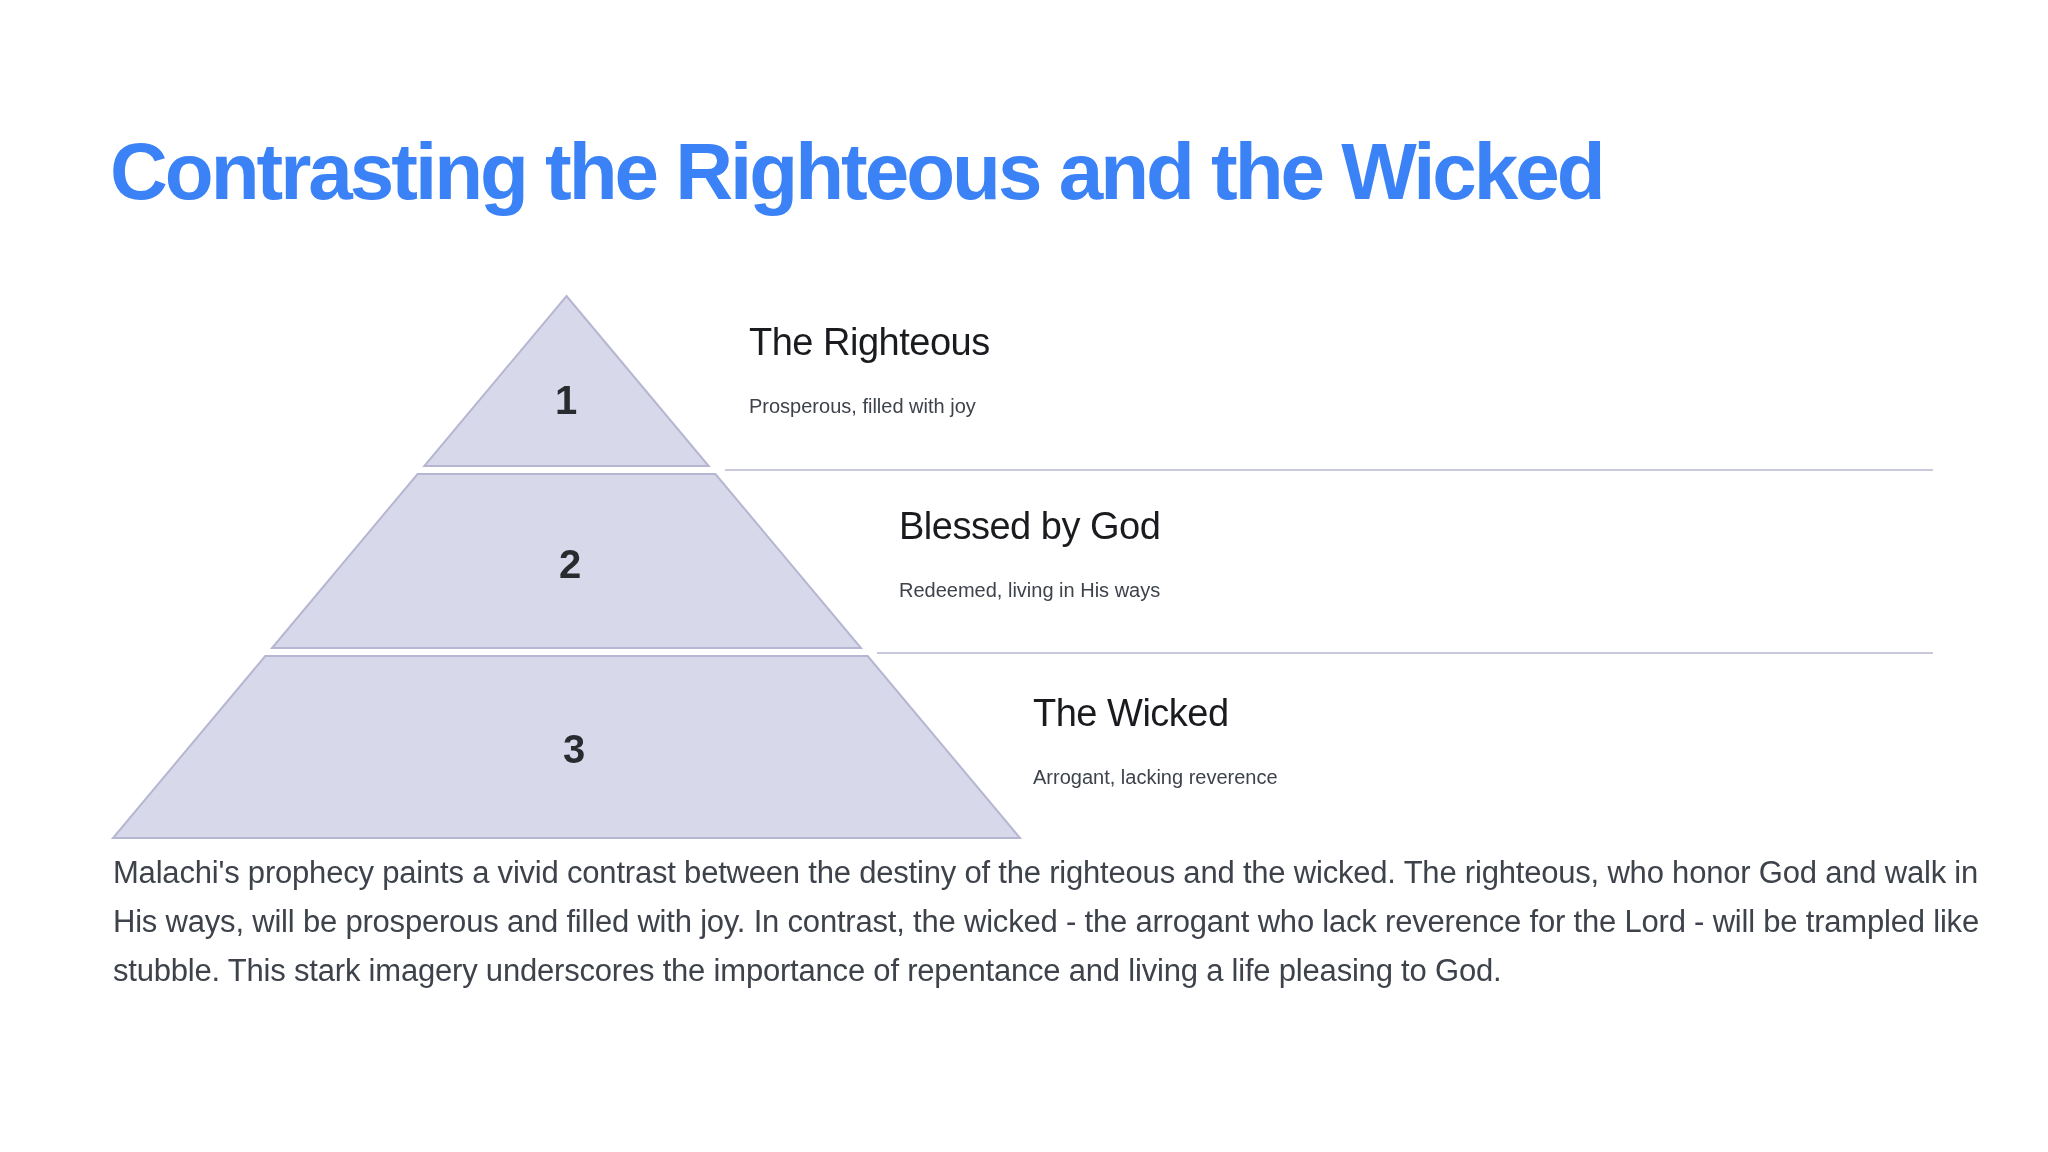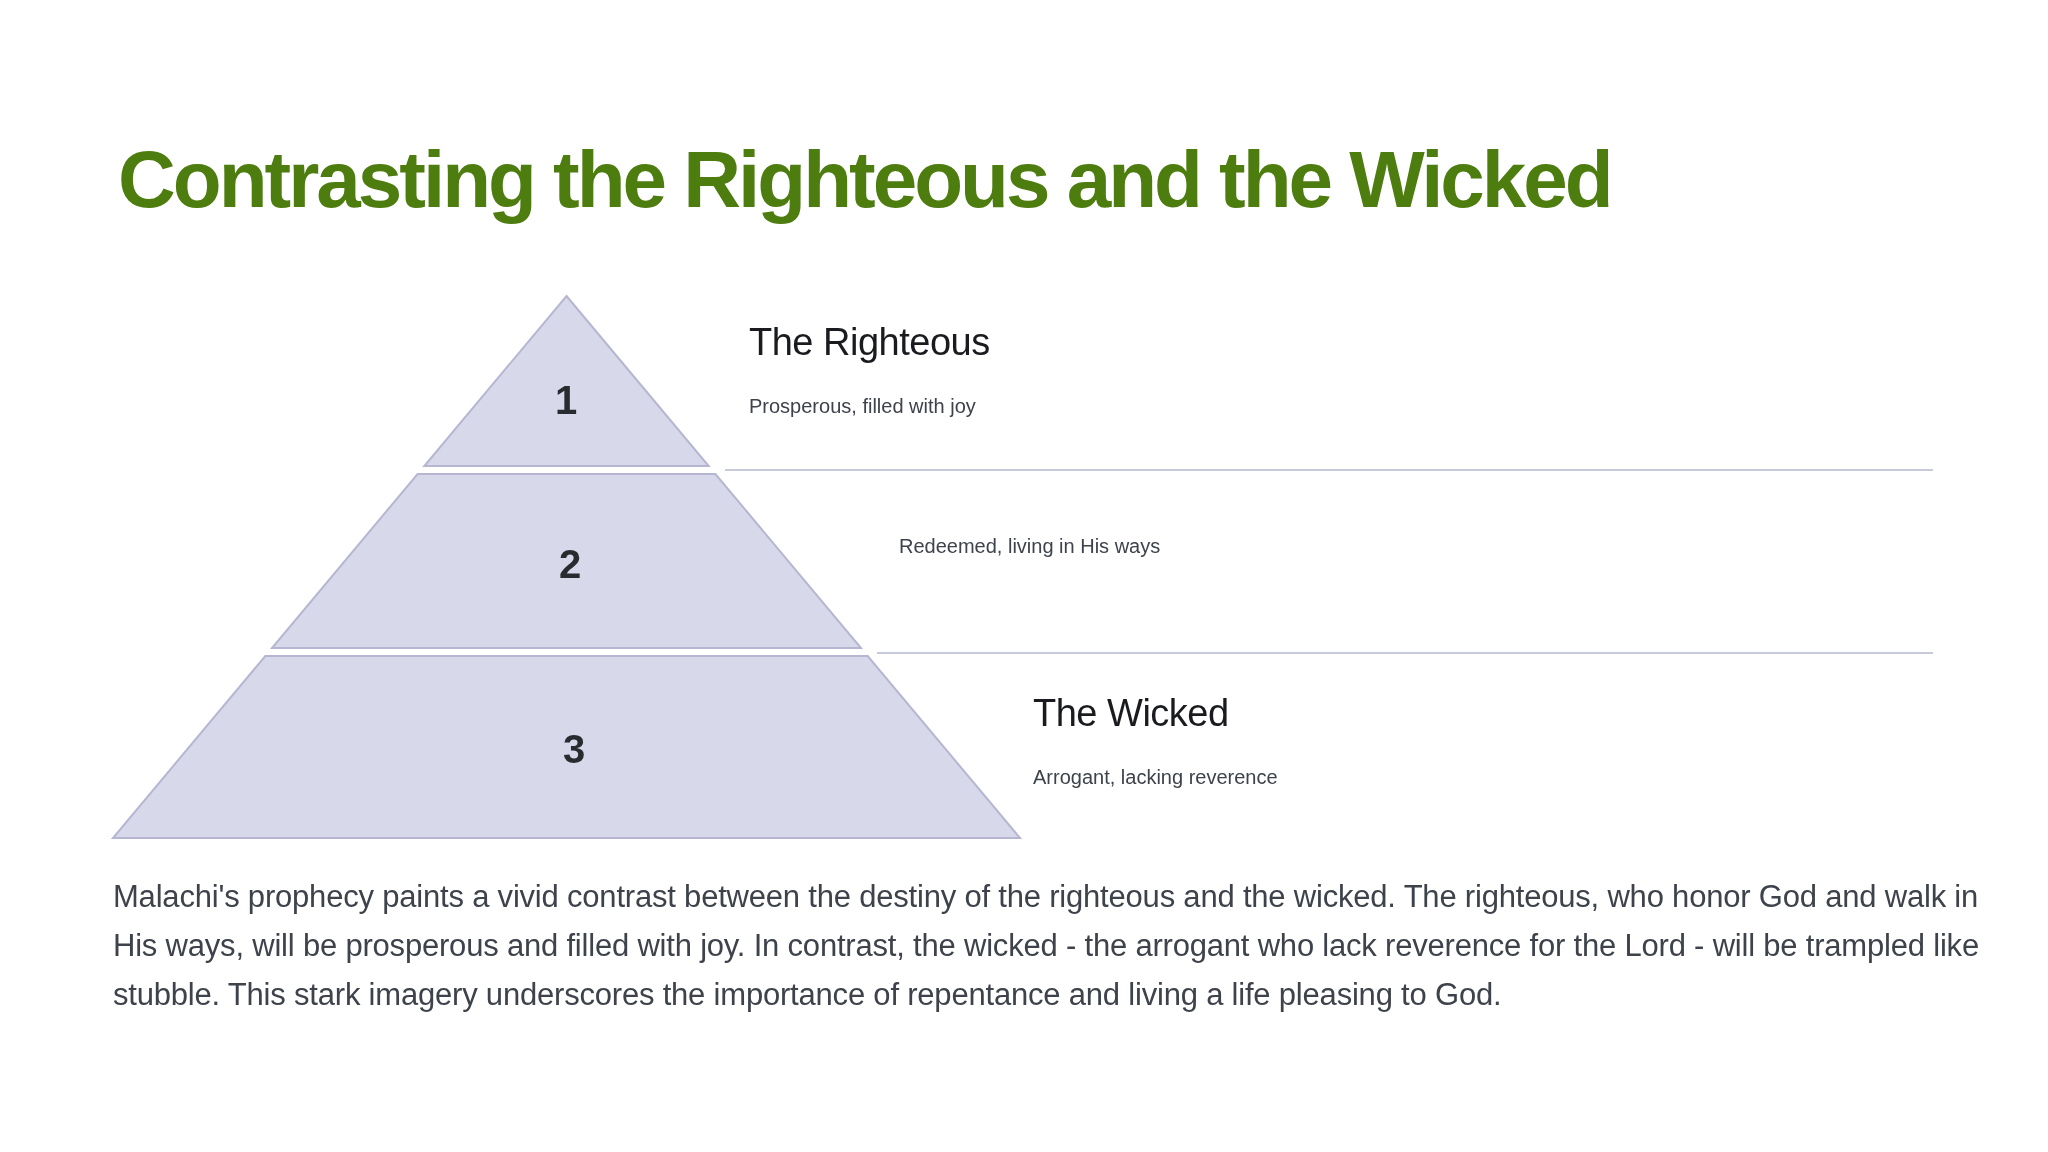--- a/index.html
+++ b/index.html
@@ -12,26 +12,26 @@
     width: 2048px;
     height: 1152px;
     background: #ffffff;
     overflow: hidden;
     font-family: "Liberation Sans", sans-serif;
   }
   .title {
     position: absolute;
     left: 110px;
     top: 124px;
-    margin: 8px;
+    margin: 0;
     font-size: 80px;
     font-weight: 800;
     letter-spacing: -3px;
     line-height: 1.2;
-    color: #4d7c0f;
+    color: #3b82f6;
     white-space: nowrap;
   }
   .pyramid-svg {
     position: absolute;
     left: 0;
     top: 0;
     width: 2048px;
     height: 1152px;
   }
   .pyramid-svg polygon {
@@ -67,21 +67,21 @@
   .tier-desc {
     margin-top: 24px;
     font-size: 20px;
     line-height: 36px;
     color: #3d424b;
     white-space: nowrap;
   }
   .summary {
     position: absolute;
     left: 113px;
-    top: 872px;
+    top: 848px;
     width: 1872px;
     margin: 0;
     font-size: 31px;
     line-height: 49px;
     letter-spacing: -0.2px;
     color: #3d424b;
   }
 </style>
 </head>
 <body>
@@ -101,20 +101,21 @@
   <div class="tier-num num-1">1</div>
   <div class="tier-num num-2">2</div>
   <div class="tier-num num-3">3</div>
 
   <div class="tier-row row-1">
     <div class="tier-title">The Righteous</div>
     <div class="tier-desc">Prosperous, filled with joy</div>
   </div>
 
   <div class="tier-row row-2">
+    <div class="tier-title">Blessed by God</div>
     <div class="tier-desc">Redeemed, living in His ways</div>
   </div>
 
   <div class="tier-row row-3">
     <div class="tier-title">The Wicked</div>
     <div class="tier-desc">Arrogant, lacking reverence</div>
   </div>
 
   <p class="summary">Malachi's prophecy paints a vivid contrast between the destiny of the righteous and the wicked. The righteous, who honor God and walk in His ways, will be prosperous and filled with joy. In contrast, the wicked - the arrogant who lack reverence for the Lord - will be trampled like stubble. This stark imagery underscores the importance of repentance and living a life pleasing to God.</p>
 

